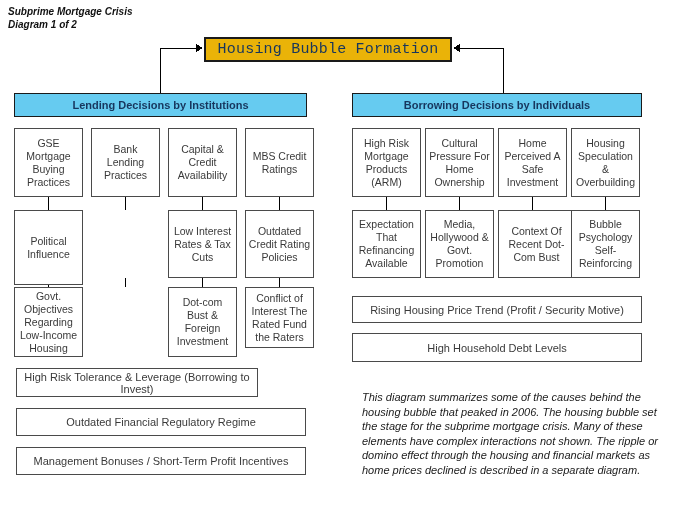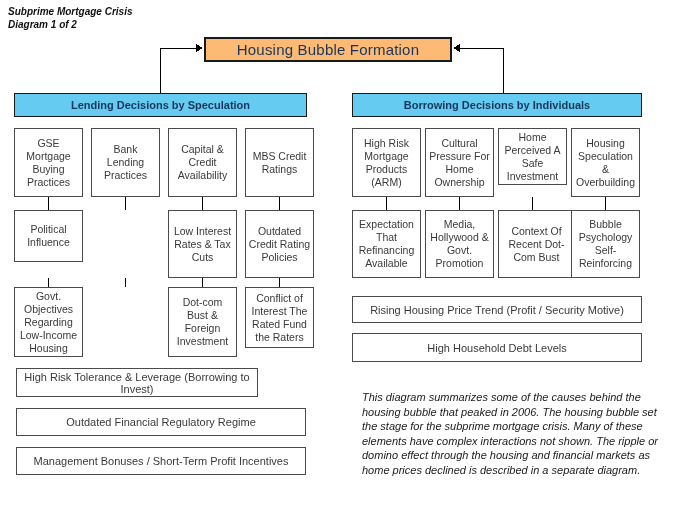--- a/index.html
+++ b/index.html
@@ -64,45 +64,45 @@
       <line x1="459.5" y1="197" x2="459.5" y2="210"></line>
       <line x1="532.5" y1="197" x2="532.5" y2="210"></line>
       <line x1="605.5" y1="197" x2="605.5" y2="210"></line>
     </g>
     <g fill="#000000">
       <polygon points="203,48 196,44 196,52"></polygon>
       <polygon points="453,48 460,44 460,52"></polygon>
     </g>
   </svg>
 
-  <div class="blue title-box" style="background-color: #fdba74; color: rgb(23, 54, 93);">Housing Bubble Formation</div>
+  <div class="blue title-box" style="background-color: #eab308; color: rgb(23, 54, 93); font-family: Liberation Mono, monospace;">Housing Bubble Formation</div>
 
-  <div class="blue header" style="left: 14px; width: 293px; background-color: rgb(102, 203, 240); color: rgb(23, 54, 93);">Lending Decisions by Speculation</div>
+  <div class="blue header" style="left: 14px; width: 293px; background-color: rgb(102, 203, 240); color: rgb(23, 54, 93);">Lending Decisions by Institutions</div>
   <div class="blue header" style="left: 352px; width: 290px; background-color: rgb(102, 203, 240); color: rgb(23, 54, 93);">Borrowing Decisions by Individuals</div>
 
   <div class="cell" style="left:14px;top:128px;width:69px;height:69px;">GSE Mortgage Buying Practices</div>
   <div class="cell" style="left:91px;top:128px;width:69px;height:69px;">Bank Lending Practices</div>
   <div class="cell" style="left:168px;top:128px;width:69px;height:69px;">Capital &amp; Credit Availability</div>
   <div class="cell" style="left:245px;top:128px;width:69px;height:69px;">MBS Credit Ratings</div>
 
-  <div class="cell" style="left:14px;top:210px;width:69px;height:52px;">Political Influence</div>
+  <div class="cell" style="left:14px;top:210px;width:69px;height:75px;">Political Influence</div>
   <div class="cell" style="left:168px;top:210px;width:69px;height:68px;">Low Interest Rates &amp; Tax Cuts</div>
   <div class="cell" style="left:245px;top:210px;width:69px;height:68px;">Outdated Credit Rating Policies</div>
 
   <div class="cell" style="left:14px;top:287px;width:69px;height:70px;">Govt. Objectives Regarding Low-Income Housing</div>
   <div class="cell" style="left:168px;top:287px;width:69px;height:70px;">Dot-com Bust &amp; Foreign Investment</div>
   <div class="cell" style="left:245px;top:287px;width:69px;height:61px;">Conflict of Interest The Rated Fund the Raters</div>
 
   <div class="wide" style="left:16px;top:368px;width:242px;height:29px;">High Risk Tolerance &amp; Leverage (Borrowing to Invest)</div>
   <div class="wide" style="left:16px;top:408px;width:290px;height:28px;">Outdated Financial Regulatory Regime</div>
   <div class="wide" style="left:16px;top:447px;width:290px;height:28px;">Management Bonuses / Short-Term Profit Incentives</div>
 
   <div class="cell" style="left:352px;top:128px;width:69px;height:69px;">High Risk Mortgage Products (ARM)</div>
   <div class="cell" style="left:425px;top:128px;width:69px;height:69px;">Cultural Pressure For Home Ownership</div>
-  <div class="cell" style="left:498px;top:128px;width:69px;height:57px;">Home Perceived A Safe Investment</div>
+  <div class="cell" style="left:498px;top:128px;width:69px;height:69px;">Home Perceived A Safe Investment</div>
   <div class="cell" style="left:571px;top:128px;width:69px;height:69px;">Housing Speculation &amp; Overbuilding</div>
 
   <div class="cell" style="left:352px;top:210px;width:69px;height:68px;">Expectation That Refinancing Available</div>
   <div class="cell" style="left:425px;top:210px;width:69px;height:68px;">Media, Hollywood &amp; Govt. Promotion</div>
   <div class="cell" style="left:498px;top:210px;width:77px;height:68px;">Context Of Recent Dot-Com Bust</div>
   <div class="cell" style="left:571px;top:210px;width:69px;height:68px;">Bubble Psychology Self-Reinforcing</div>
 
   <div class="wide" style="left:352px;top:296px;width:290px;height:27px;">Rising Housing Price Trend (Profit / Security Motive)</div>
   <div class="wide" style="left:352px;top:333px;width:290px;height:29px;">High Household Debt Levels</div>
 

